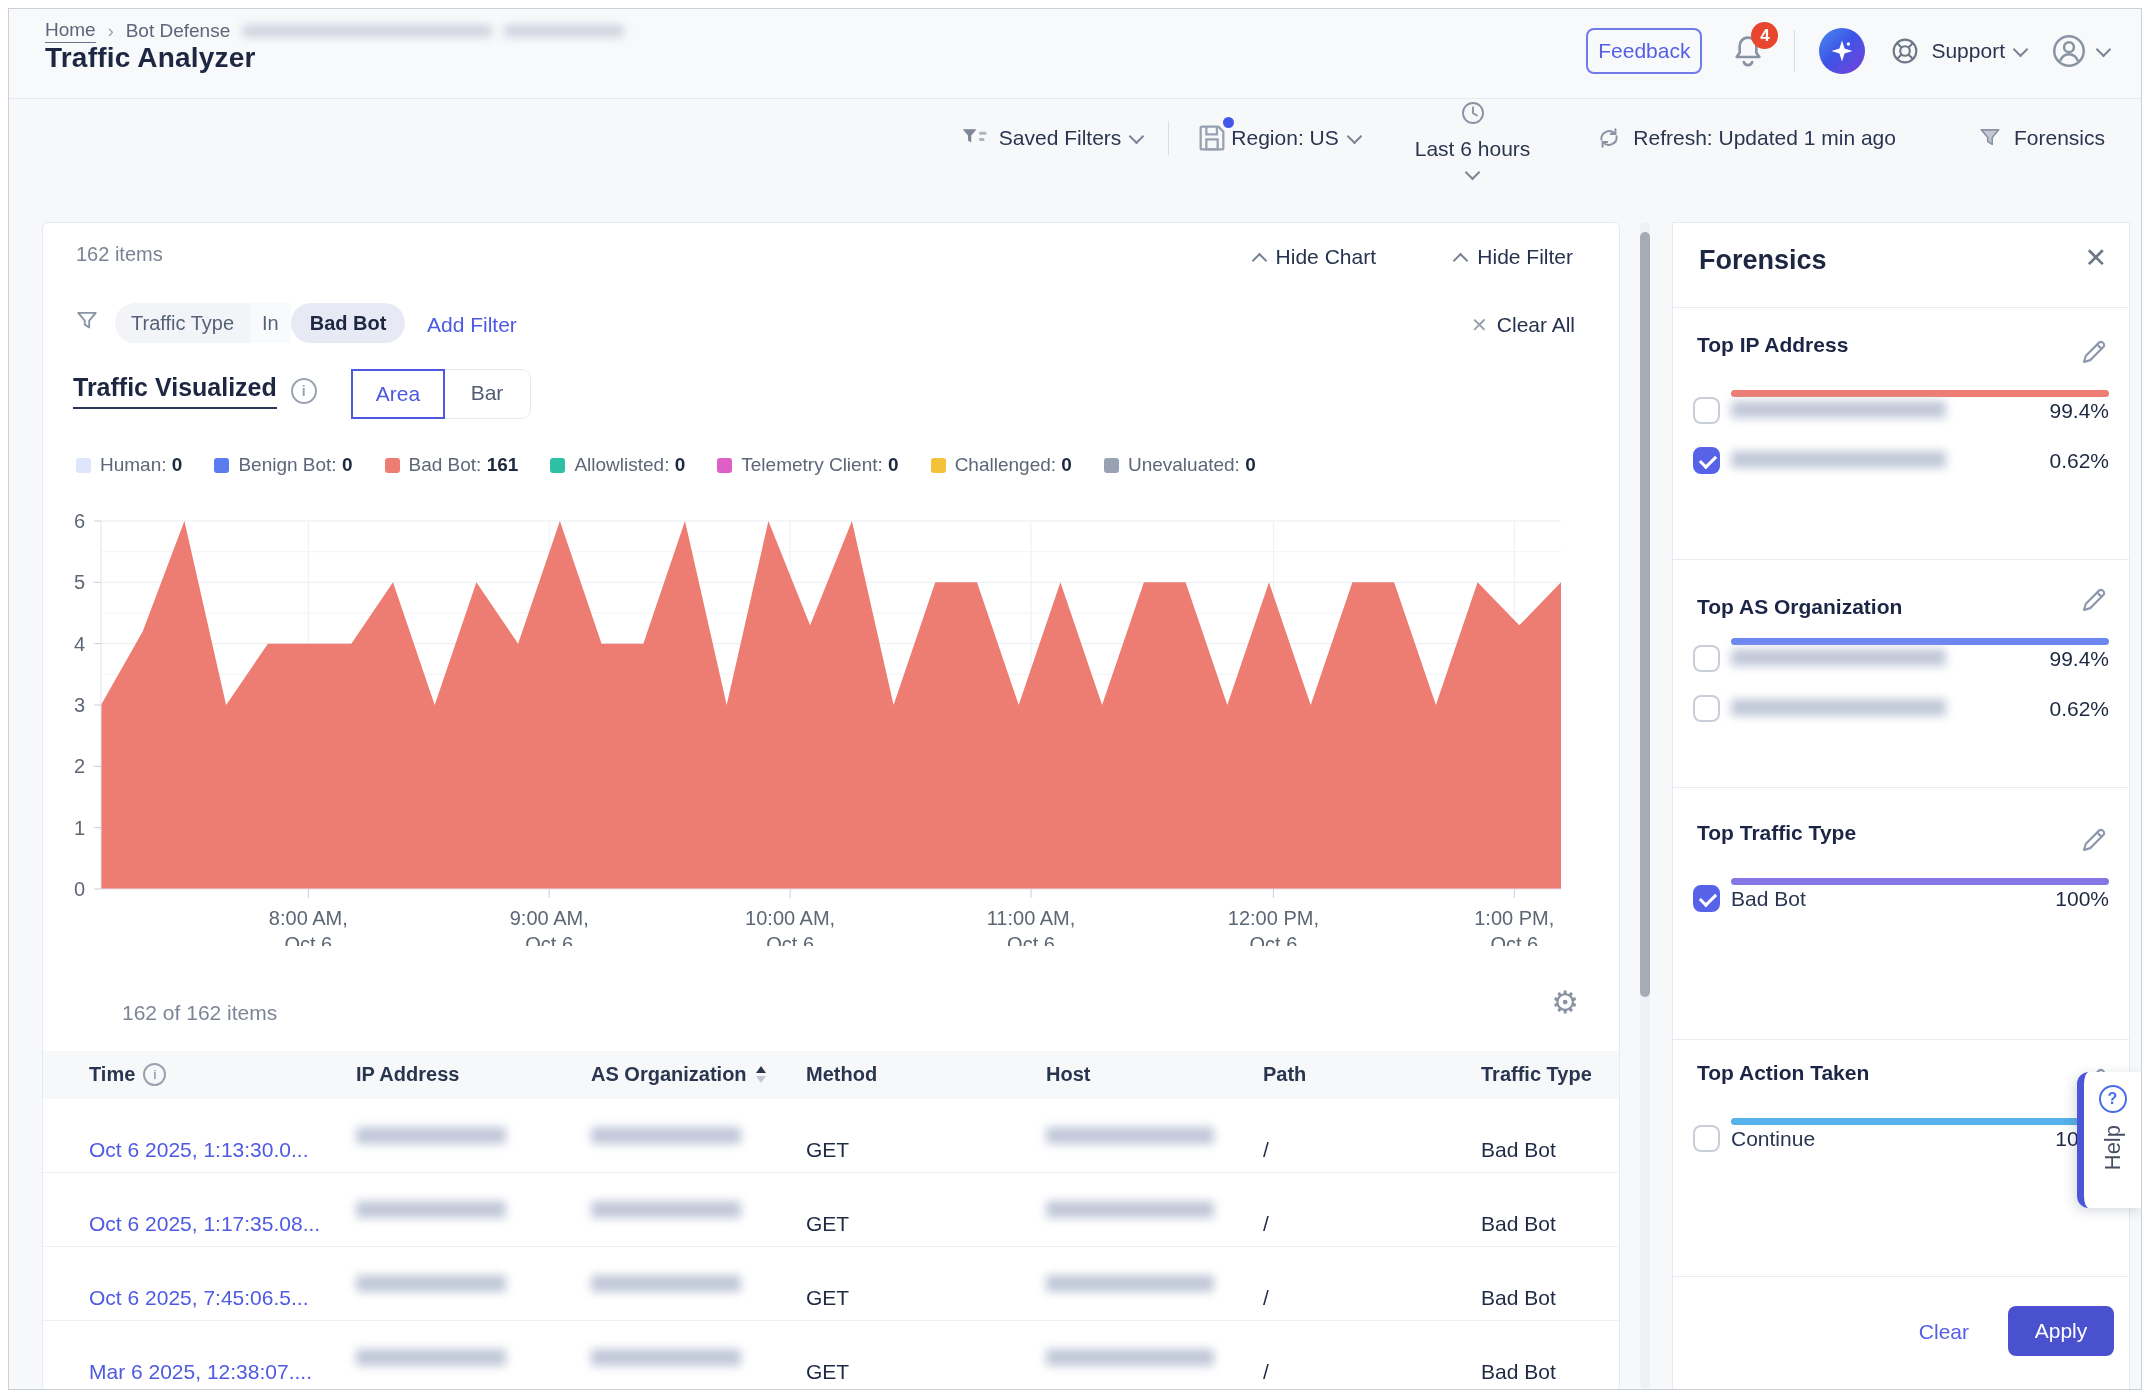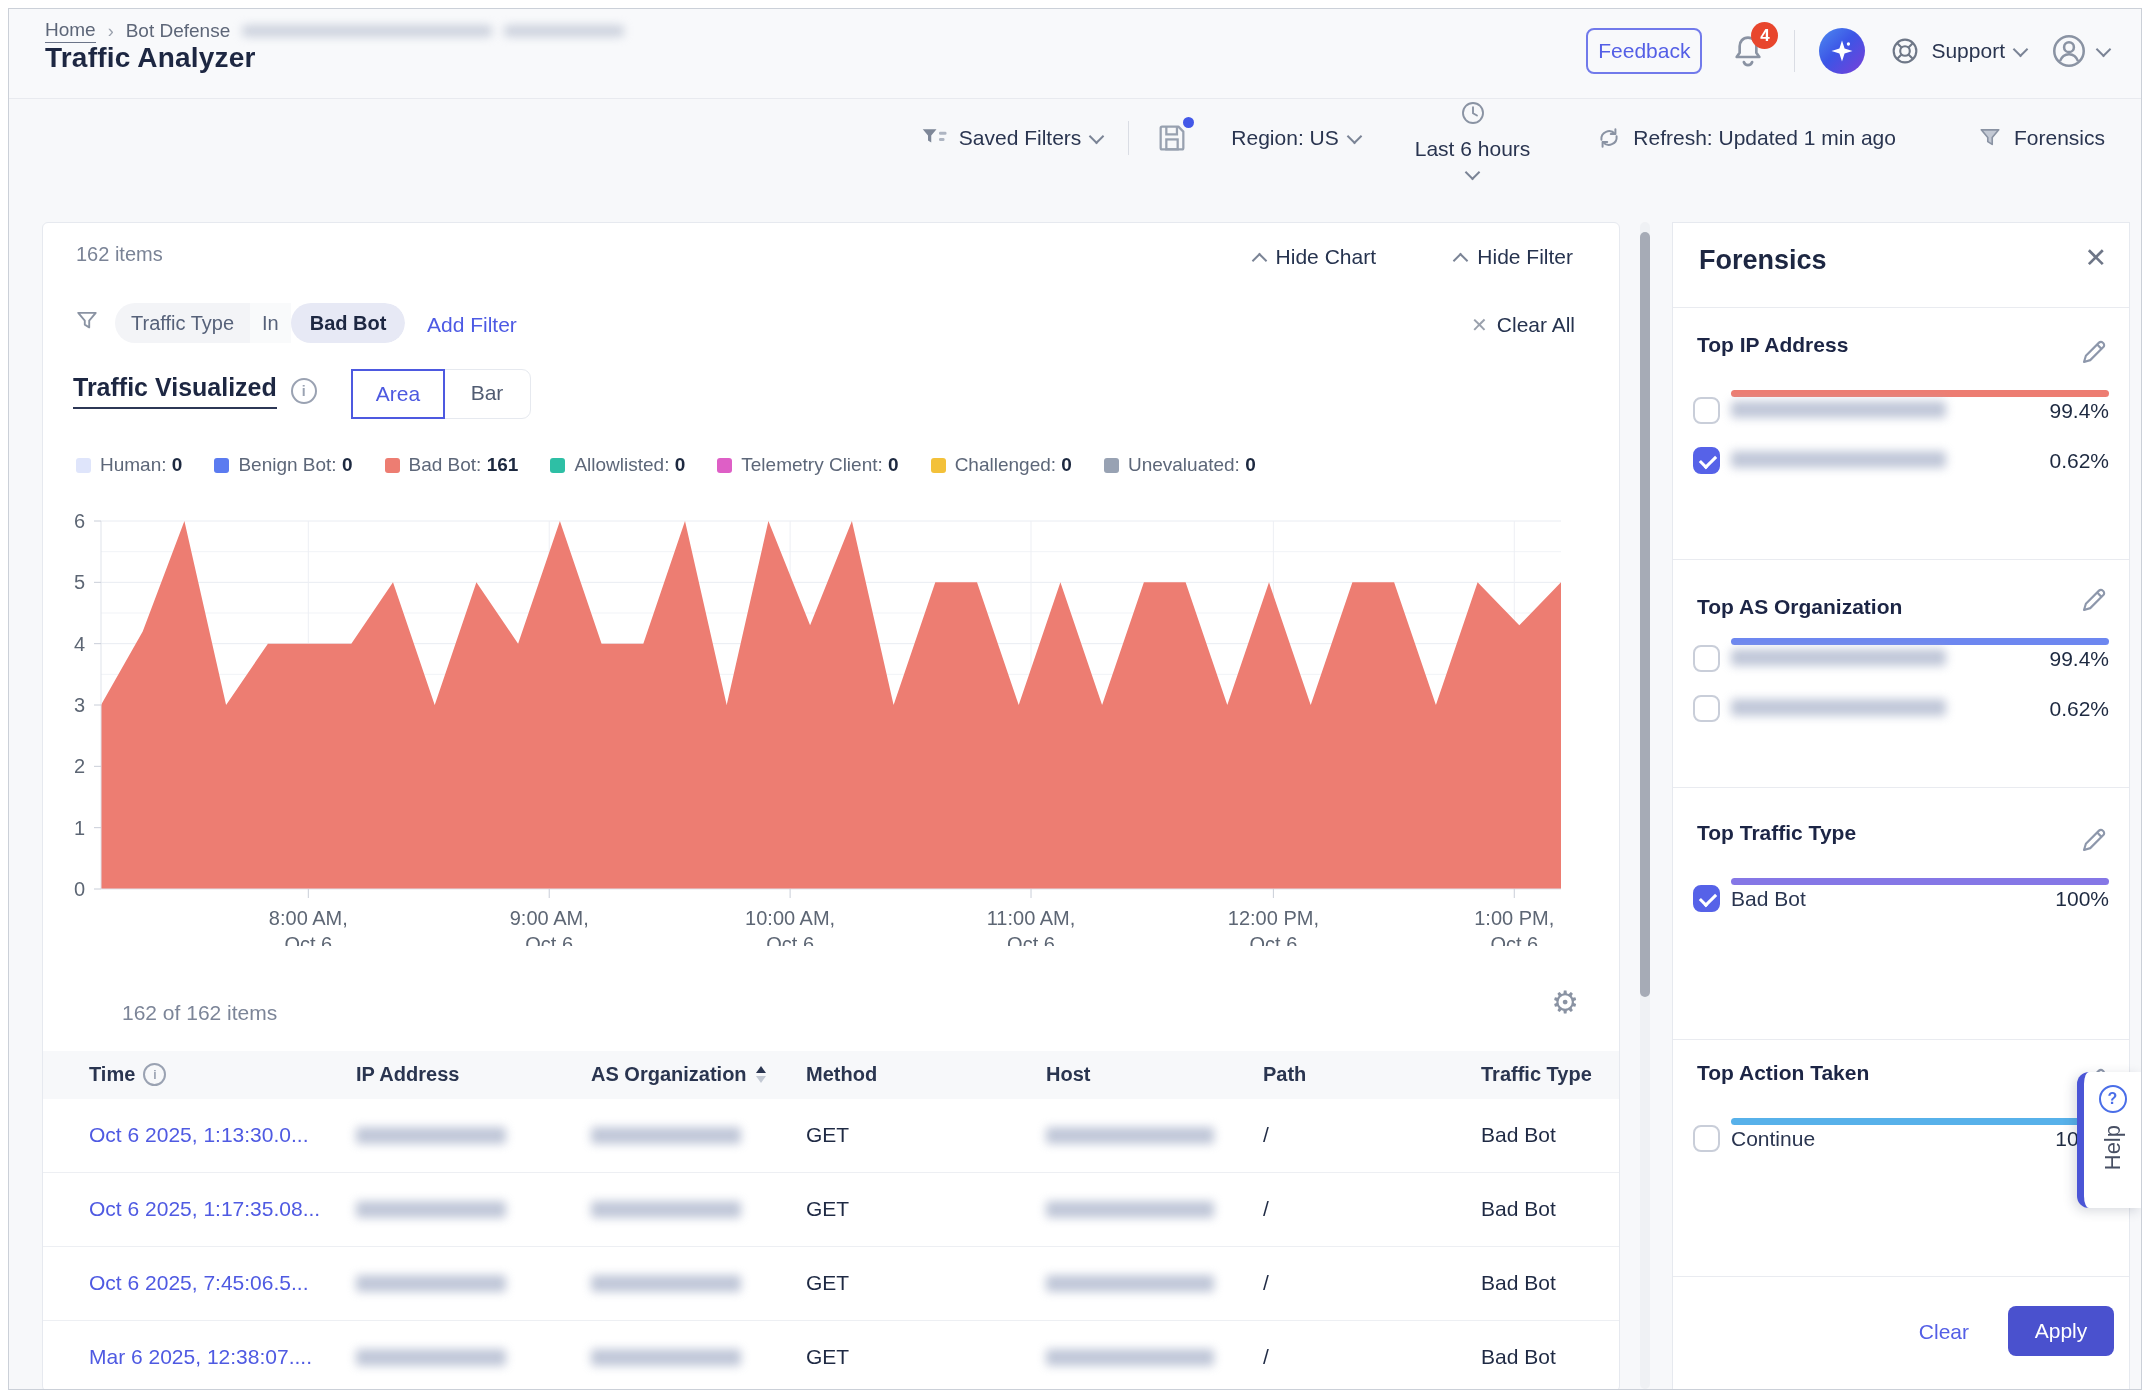--- a/index.html
+++ b/index.html
@@ -19,21 +19,21 @@
   .badge{position:absolute;top:-7px;right:-8px;min-width:27px;height:27px;border-radius:50%;background:#e8462d;color:#fff;font-size:17px;font-weight:700;display:flex;align-items:center;justify-content:center;}
   .vdiv{width:1px;height:42px;background:#dadde4;}
   .sparkle{width:46px;height:46px;border-radius:50%;background:linear-gradient(135deg,#4e8cf0 0%,#3c55e6 45%,#7a3fd8 100%);display:flex;align-items:center;justify-content:center;position:relative;cursor:pointer;}
   .support-group,.avatar-group{display:flex;align-items:center;gap:10px;color:#2a3550;font-size:21px;cursor:pointer;}
   .chev{display:inline-block;width:9px;height:9px;border-right:2px solid #7b8496;border-bottom:2px solid #7b8496;transform:rotate(45deg);margin-top:-4px;}
   .chev-up{display:inline-block;width:9px;height:9px;border-right:2px solid #7b8496;border-bottom:2px solid #7b8496;transform:rotate(-135deg);margin-top:6px;}
 
   
   .toolbar{position:absolute;top:106px;right:36px;height:46px;display:flex;align-items:center;font-size:21px;color:#2a3550;}
   .tb-item{display:flex;align-items:center;gap:10px;cursor:pointer;}
-  .tb-gap40{margin-left:40px;}.tb-gap55{margin-left:55px;flex-direction:column;}.tb-gap65{margin-left:65px;}.tb-gap80{margin-left:80px;}
+  .tb-gap40{}.tb-gap55{margin-left:55px;flex-direction:column;}.tb-gap65{margin-left:65px;}.tb-gap80{margin-left:80px;}
   .tb-div{width:1px;height:34px;background:#dadde4;margin:0 26px;}
   .save-wrap{position:relative;width:36px;height:36px;}
   .save-dot{position:absolute;top:-3px;right:-3px;width:11px;height:11px;border-radius:50%;background:#4358e8;}
 
   
   .main-card{position:absolute;left:33px;top:213px;width:1576px;height:1168px;background:#fff;border:1px solid #e6e9ef;border-radius:6px;overflow:hidden;}
   .items-count{position:absolute;left:33px;top:20px;font-size:20px;color:#7a8396;}
   .hide-btn{position:absolute;top:22px;display:flex;align-items:center;gap:11px;font-size:21px;color:#26334f;cursor:pointer;}
   .hide-chart{right:243px;} .hide-filter{right:46px;}
   .filter-funnel{position:absolute;left:30px;top:84px;}
@@ -60,21 +60,21 @@
   .ylab,.xlab{font-size:20px;fill:#5d6674;font-family:"Liberation Sans",sans-serif;}
   .table-count{position:absolute;left:79px;top:778px;font-size:21px;color:#7c8598;}
   .gear{position:absolute;right:40px;top:764px;font-size:31px;color:#8a93a3;cursor:pointer;line-height:1;}
   .thead{position:absolute;left:0;top:828px;width:100%;height:48px;background:#f7f8fa;}
   .th{position:absolute;top:12px;font-size:20px;font-weight:700;color:#2a3550;display:flex;align-items:center;cursor:pointer;}
   .sort{display:inline-flex;flex-direction:column;margin-left:9px;gap:3px;}
   .tri-up{width:0;height:0;border-left:5px solid transparent;border-right:5px solid transparent;border-bottom:7px solid #2a3550;}
   .tri-dn{width:0;height:0;border-left:5px solid transparent;border-right:5px solid transparent;border-top:7px solid #c3c9d4;}
   .tbody{position:absolute;left:0;top:876px;width:100%;}
   .trow{position:relative;height:73px;border-bottom:1px solid #edeff3;}
-  .cell{position:absolute;top:24px;font-size:21px;color:#1f2a44;}
+  .cell{position:absolute;top:39px;font-size:21px;color:#1f2a44;}
   .cell.link{color:#4f5ae2;cursor:pointer;}
   .blur-cell{position:absolute;top:28px;height:17px;background:#a6b0c8;border-radius:3px;filter:blur(5px);opacity:.7;}
 
   
   .scroll-track{position:absolute;left:1631px;top:213px;width:10px;height:1167px;background:#eff1f4;border-radius:5px;}
   .scroll-thumb{position:absolute;left:1631px;top:223px;width:10px;height:765px;background:#a6abb6;border-radius:5px;cursor:pointer;}
 
   
   .forensics{position:absolute;left:1663px;top:213px;width:456px;height:1168px;background:#fff;border:1px solid #e6e9ef;}
   .f-title{position:absolute;left:26px;top:22px;font-size:27px;font-weight:600;color:#1d2742;}

